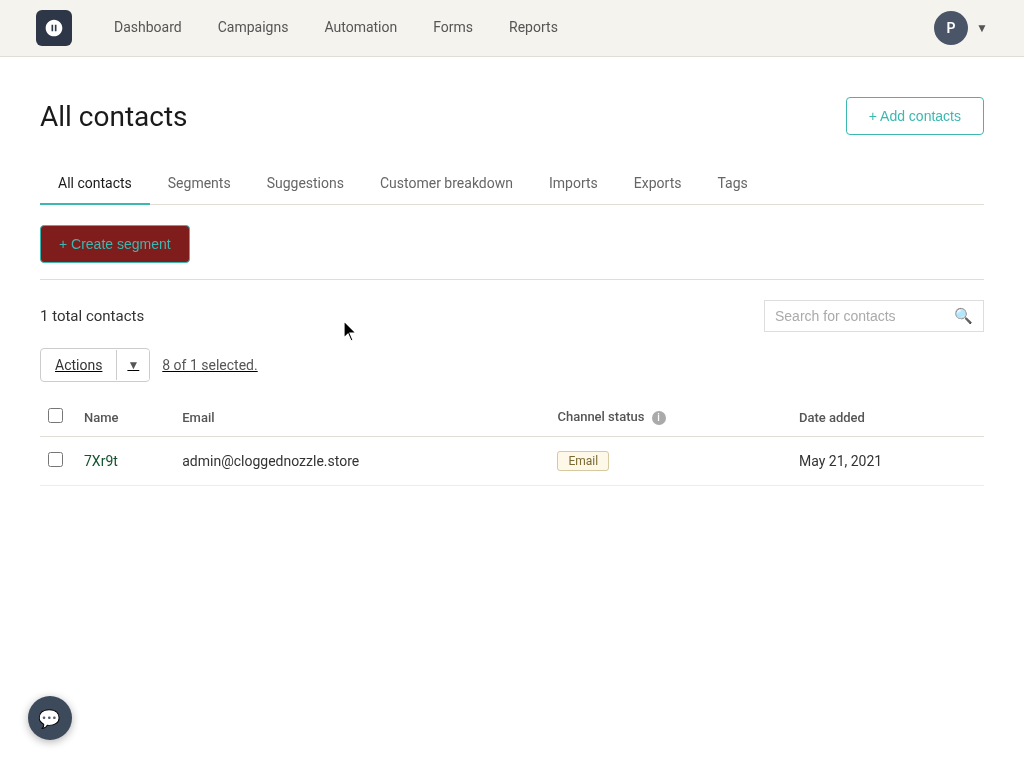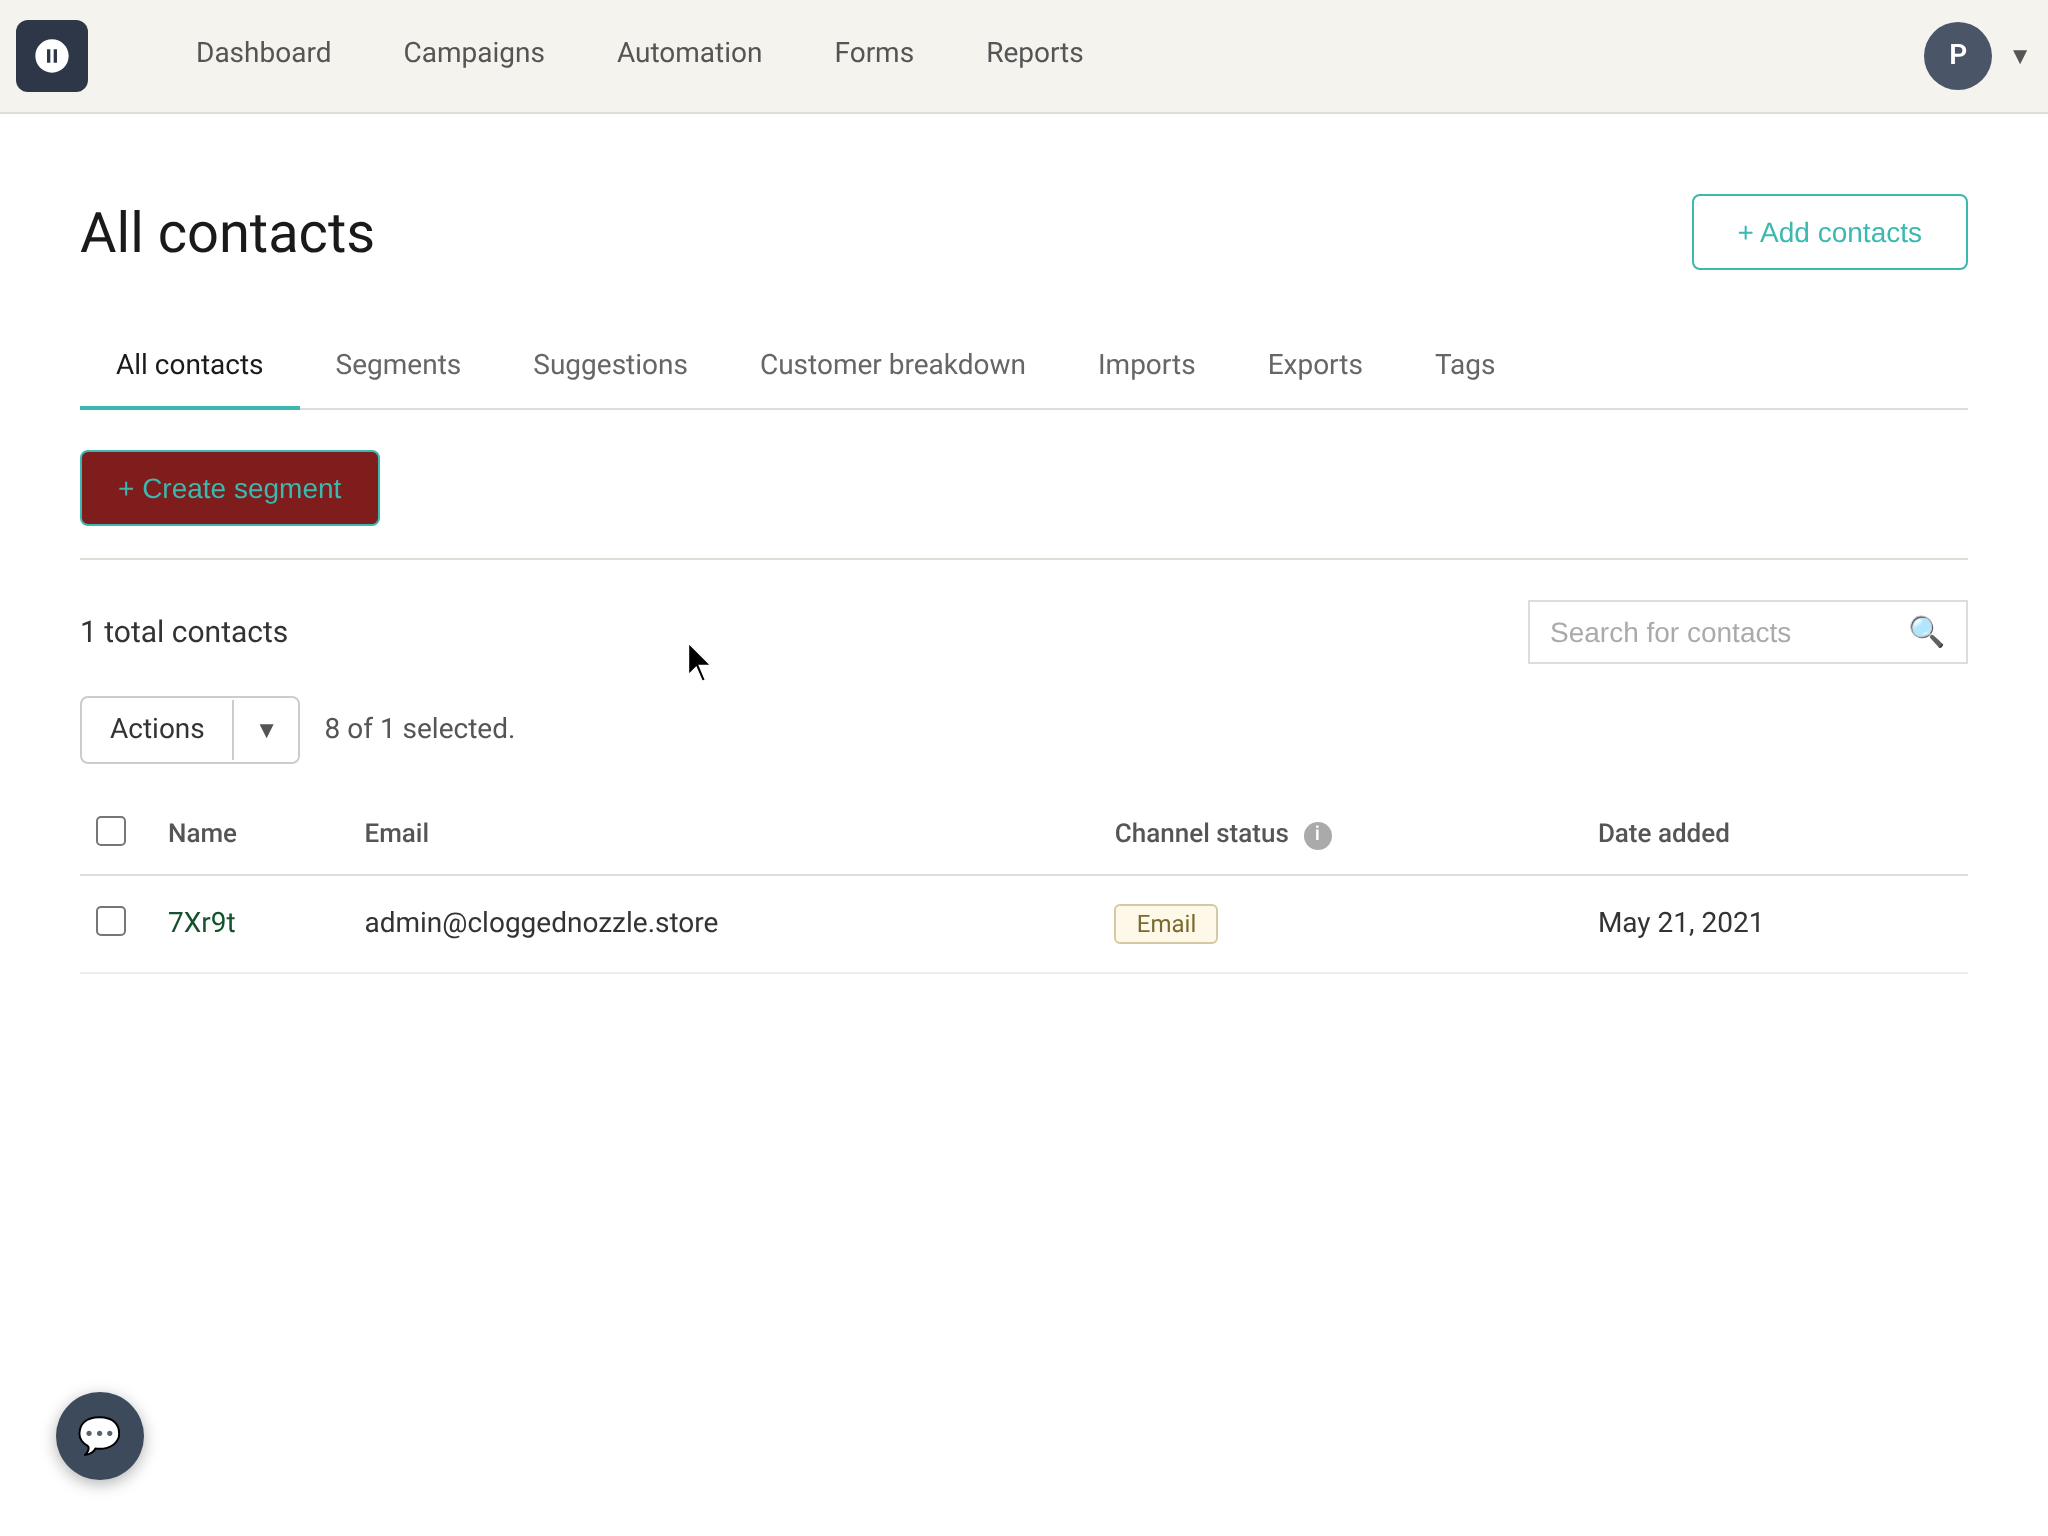--- a/index.html
+++ b/index.html
@@ -5,22 +5,22 @@
     * { box-sizing: border-box; margin: 0; padding: 0; }
     body { font-family: -apple-system, BlinkMacSystemFont, 'Segoe UI', Roboto, sans-serif; background: #f5f3ee; min-height: 768px; }
 
     
     .navbar {
       background: #f5f3ee;
       border-bottom: 1px solid #e0ddd6;
       display: flex;
       align-items: center;
       height: 57px;
-      padding: 0 8px;
-      gap: 12px;
+      padding: 0 36px;
+      gap: 0;
     }
     .nav-logo {
       width: 36px; height: 36px;
       background: #2d3748;
       border-radius: 6px;
       display: flex; align-items: center; justify-content: center;
       margin-right: 24px;
       flex-shrink: 0;
     }
     .nav-logo svg { width: 20px; height: 20px; fill: white; }
@@ -157,20 +157,21 @@
     }
     .search-box input::placeholder { color: #aaa; }
     .search-icon { color: #aaa; font-size: 15px; }
 
     
     .actions-bar {
       display: flex;
       align-items: center;
       gap: 12px;
       margin-bottom: 16px;
+      text-decoration: underline;
     }
     .actions-btn {
       display: flex;
       align-items: center;
       border: 1.5px solid #ccc;
       border-radius: 4px;
       overflow: hidden;
       background: #fff;
     }
     .actions-label {

